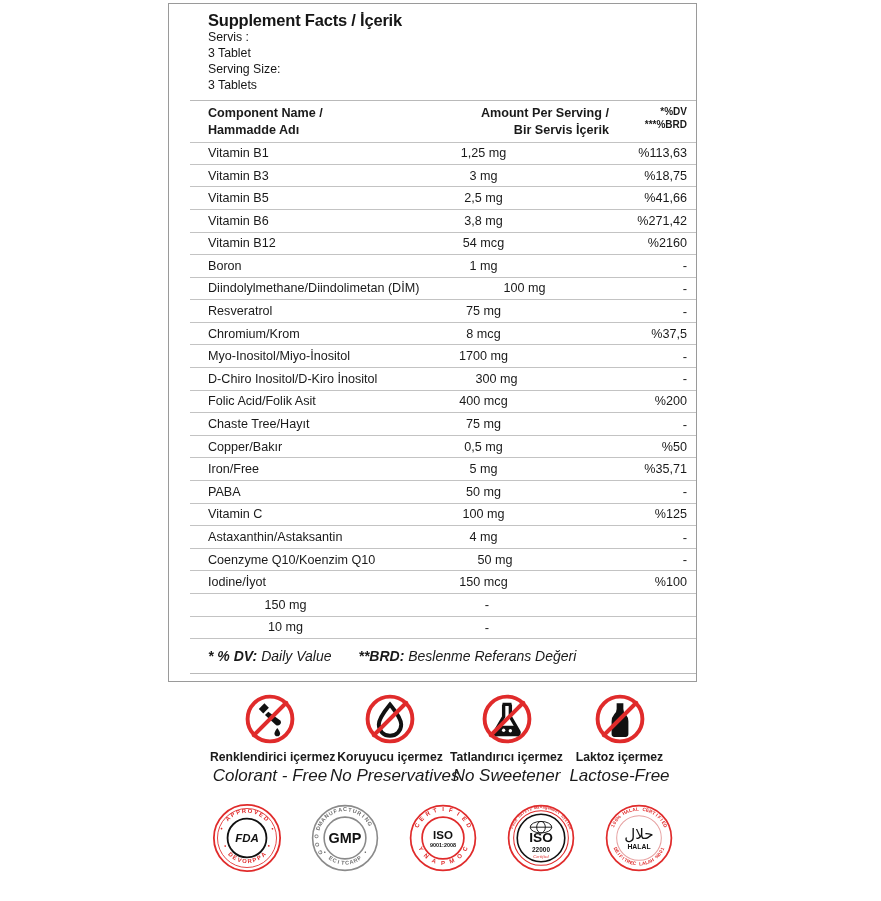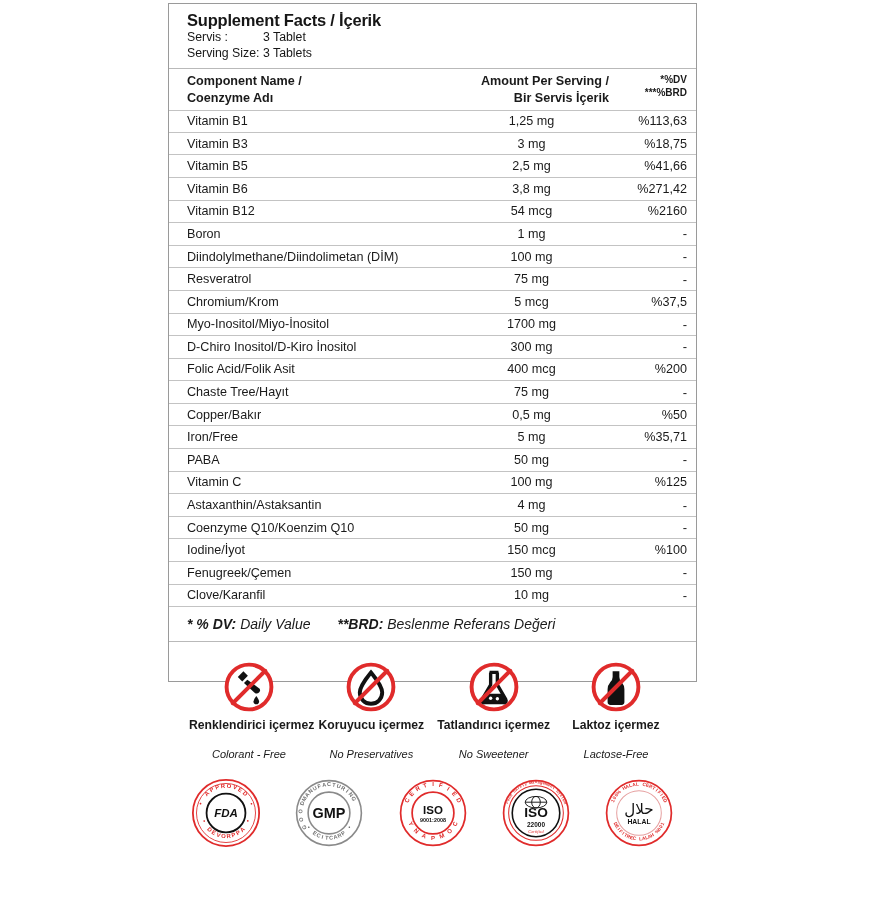--- a/index.html
+++ b/index.html
@@ -10,48 +10,50 @@
     color:#1a1a1a;
     overflow:hidden;
   }
   .label-wrap{
     position:absolute;
     left:168px; top:3px;
     width:529px; height:679px;
     border:1px solid #9a9a9a;
     box-sizing:border-box;
     background:#fff;
+    padding-left:21px;
   }
 
   
   .hdr{ padding:7px 0 6px 18px; }
   .hdr-title{
     font-size:16.5px; font-weight:bold; letter-spacing:-.2px;
     line-height:1.18; color:#161616;
   }
-  .serv-row{ display:flex; font-size:12.3px; line-height:1.30; color:#161616;}
+  .serv-row{ display:flex; font-size:12.3px; line-height:1.30; color:#161616;flex-direction:column;}
   .serv-row:first-of-type{ margin-top:3px;}
   .serv-k{ width:76px; flex:none;}
   .serv-v{ }
   .rule-thin{ height:1px; background:#b9b9b9; }
 
   
   .colhead{ display:flex; padding:4px 9px 4px 18px; align-items:flex-start;}
   .ch-name{ flex:1; font-size:12.6px; font-weight:bold; line-height:1.30;}
   .ch-amt{ width:155px; text-align:right; font-size:12.6px; font-weight:bold; line-height:1.30;}
   .ch-dv{ width:78px; text-align:right; font-size:10px; font-weight:bold; line-height:1.30;}
 
   
   .rows{ }
   .row{
     display:flex; align-items:center;
     height:22.6px;
     border-bottom:1px solid #c3c3c3;
     padding:0 9px 0 18px;
     box-sizing:border-box;
+    gap:48px;
   }
   .row:first-child{ border-top:1px solid #c3c3c3;}
   .r-name{ flex:1; font-size:12.6px; white-space:nowrap;}
   .r-amt{ width:155px; text-align:center; font-size:12.6px;}
   .r-dv{ width:78px; text-align:right; font-size:12.6px;}
   .r-dv.dash{ font-size:13px;}
 
   
   .foot{
     padding:9px 0 9px 18px;
@@ -62,21 +64,21 @@
   .foot .gap{ display:inline-block; width:27px;}
 
   
   .icons{
     display:flex; justify-content:space-between;
     padding:14px 20px 6px 20px;
   }
   .icon-cell{ text-align:center; width:120px;}
   .icon-glyph{ height:62px; display:flex; align-items:center; justify-content:center;}
   .icon-tr{ font-size:12.2px; font-weight:bold; line-height:1.12; margin-top:1px; white-space:nowrap;}
-  .icon-en{ font-size:11px; font-style:italic; line-height:1.2; margin-top:15px; white-space:nowrap;}
+  .icon-en{ font-size:17px; font-style:italic; line-height:1.2; margin-top:1px; white-space:nowrap;}
 
   
   .badges{
     display:flex; justify-content:space-between;
     padding:10px 18px 0 18px;
   }
   .badge{ width:78px; height:72px; display:flex; align-items:center; justify-content:center;}
 </style>
 </head>
 <body>
@@ -93,21 +95,21 @@
       <span class="serv-k">Serving Size:</span>
       <span class="serv-v">3 Tablets</span>
     </div>
   </div>
 
   <div class="rule-thin"></div>
 
   <div class="colhead">
     <div class="ch-name">
       <div>Component Name /</div>
-      <div>Coenzyme Adı</div>
+      <div>Hammadde Adı</div>
     </div>
     <div class="ch-amt">
       <div>Amount Per Serving /</div>
       <div>Bir Servis İçerik</div>
     </div>
     <div class="ch-dv">
       <div>*%DV</div>
       <div>***%BRD</div>
     </div>
   </div>
@@ -148,21 +150,21 @@
         <div class="r-amt">100 mg</div>
         <div class="r-dv dash">-</div>
       </div>
       <div class="row">
         <div class="r-name">Resveratrol</div>
         <div class="r-amt">75 mg</div>
         <div class="r-dv dash">-</div>
       </div>
       <div class="row">
         <div class="r-name">Chromium/Krom</div>
-        <div class="r-amt">5 mcg</div>
+        <div class="r-amt">8 mcg</div>
         <div class="r-dv">%37,5</div>
       </div>
       <div class="row">
         <div class="r-name">Myo-Inositol/Miyo-İnositol</div>
         <div class="r-amt">1700 mg</div>
         <div class="r-dv dash">-</div>
       </div>
       <div class="row">
         <div class="r-name">D-Chiro Inositol/D-Kiro İnositol</div>
         <div class="r-amt">300 mg</div>
@@ -207,26 +209,24 @@
         <div class="r-name">Coenzyme Q10/Koenzim Q10</div>
         <div class="r-amt">50 mg</div>
         <div class="r-dv dash">-</div>
       </div>
       <div class="row">
         <div class="r-name">Iodine/İyot</div>
         <div class="r-amt">150 mcg</div>
         <div class="r-dv">%100</div>
       </div>
       <div class="row">
-        <div class="r-name">Fenugreek/Çemen</div>
         <div class="r-amt">150 mg</div>
         <div class="r-dv dash">-</div>
       </div>
       <div class="row">
-        <div class="r-name">Clove/Karanfil</div>
         <div class="r-amt">10 mg</div>
         <div class="r-dv dash">-</div>
       </div>
     </div>
 
   <div class="foot">
     <b>* % DV:</b>
     <span>&nbsp;</span>
     <span>Daily Value</span>
     <span class="gap"></span>

